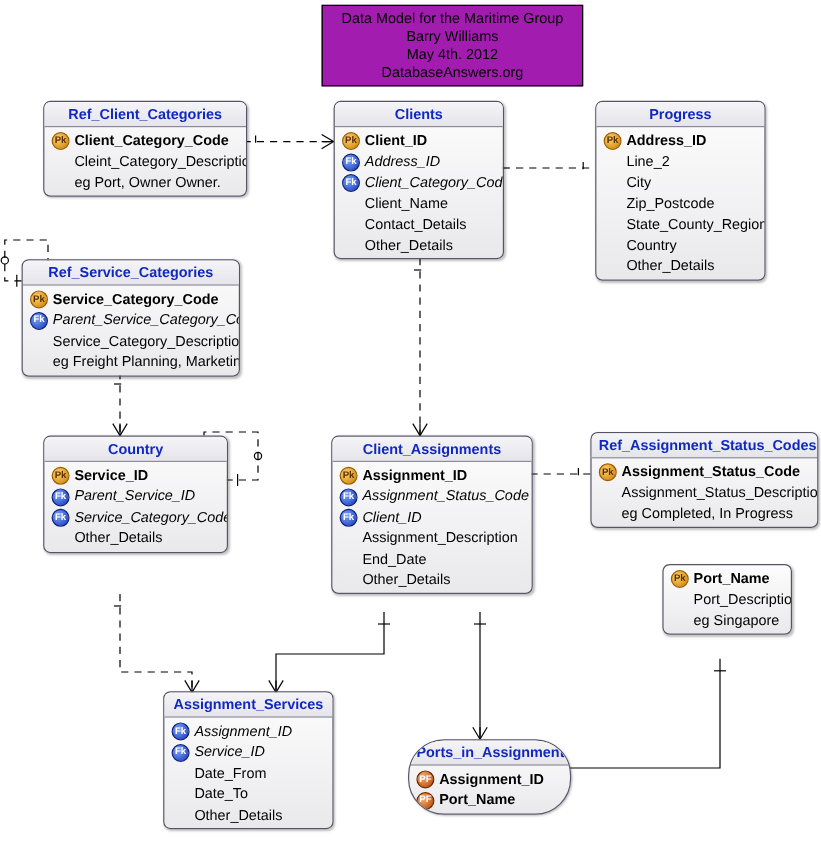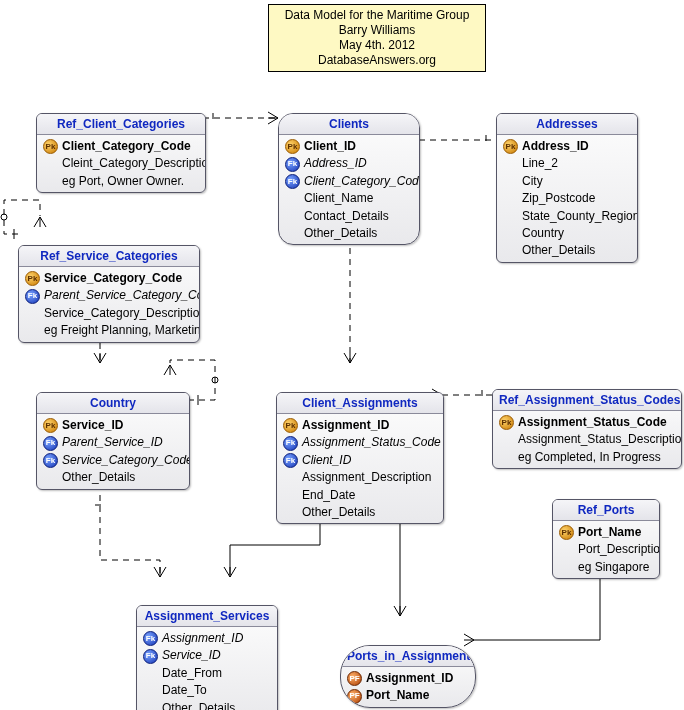--- a/index.html
+++ b/index.html
@@ -10,33 +10,32 @@
     font-size: 12px;
     color: #000;
     position: relative;
     overflow: hidden;
   }
   .canvas { position: relative; width: 684px; height: 710px; }
   svg.connectors { position: absolute; left:0; top:0; width:684px; height:710px; pointer-events:none; }
   .title-box {
     position: absolute;
     border: 1px solid #000;
-    background: #fef9c3;
+    background: #a21caf;
     text-align: center;
     padding: 3px 8px;
     line-height: 1.25;
   }
   .entity {
     position: absolute;
     border: 1px solid #556;
     border-radius: 6px;
     background: linear-gradient(#fdfdfd, #e9e9ec);
     box-shadow: 1px 1px 2px rgba(0,0,0,.25);
     overflow: hidden;
-    margin-top: 29px;
   }
   .entity .hdr {
     text-align: center;
     color: #1028c0;
     font-weight: bold;
     padding: 3px 6px;
     border-bottom: 1px solid #8a8a9a;
     background: linear-gradient(#f5f5f8, #e4e4ea);
   }
   .entity .body { padding: 3px 6px 2px; }
@@ -165,21 +164,21 @@
           <span class="indent"></span>
           <span class="txt">Cleint_Category_Description</span>
         </div>
         <div class="row">
           <span class="indent"></span>
           <span class="txt">eg Port, Owner Owner.</span>
         </div>
       </div>
 </div>
 
-<div class="entity" style="left:278px; top:84px; width:140px;border-radius:15px;">
+<div class="entity" style="left:278px; top:84px; width:140px;">
   <div class="hdr">Clients</div>
   <div class="body">
         <div class="row">
           <span class="key pk">
             <span class="lbl">Pk</span>
           </span>
           <span class="txt bold">Client_ID</span>
         </div>
         <div class="row">
           <span class="key fk">
@@ -202,21 +201,21 @@
           <span class="txt">Contact_Details</span>
         </div>
         <div class="row">
           <span class="indent"></span>
           <span class="txt">Other_Details</span>
         </div>
       </div>
 </div>
 
 <div class="entity" style="left:496px; top:84px; width:140px;">
-  <div class="hdr">Addresses</div>
+  <div class="hdr">Progress</div>
   <div class="body">
         <div class="row">
           <span class="key pk">
             <span class="lbl">Pk</span>
           </span>
           <span class="txt bold">Address_ID</span>
         </div>
         <div class="row">
           <span class="indent"></span>
           <span class="txt">Line_2</span>
@@ -348,21 +347,20 @@
           <span class="txt">Assignment_Status_Description</span>
         </div>
         <div class="row">
           <span class="indent"></span>
           <span class="txt">eg Completed, In Progress</span>
         </div>
       </div>
 </div>
 
 <div class="entity" style="left:552px; top:470px; width:106px;">
-  <div class="hdr">Ref_Ports</div>
   <div class="body">
         <div class="row">
           <span class="key pk">
             <span class="lbl">Pk</span>
           </span>
           <span class="txt bold">Port_Name</span>
         </div>
         <div class="row">
           <span class="indent"></span>
           <span class="txt">Port_Description</span>

